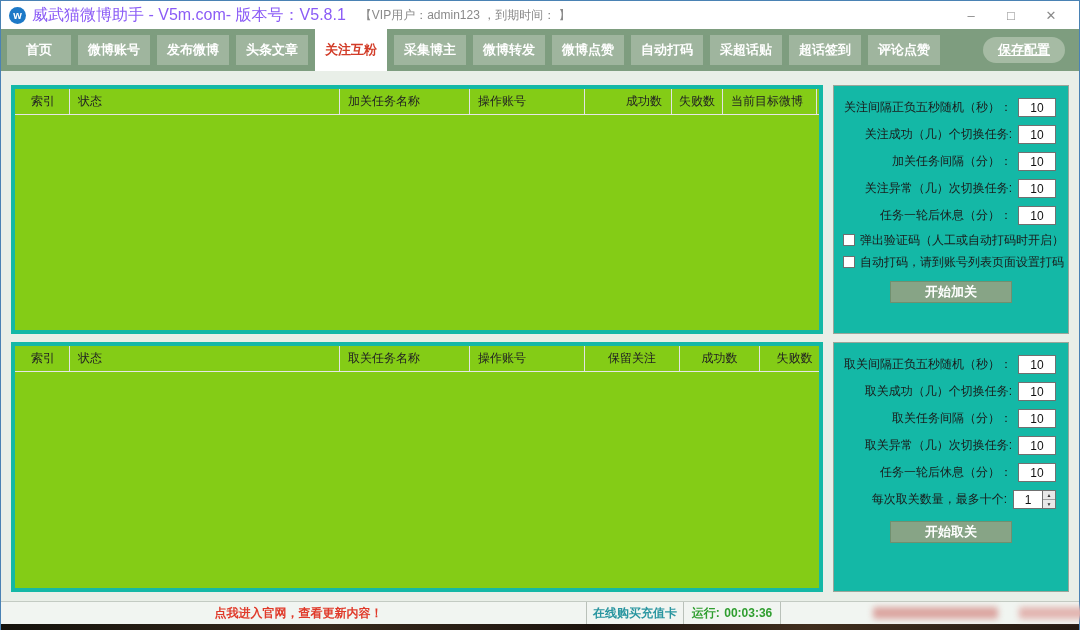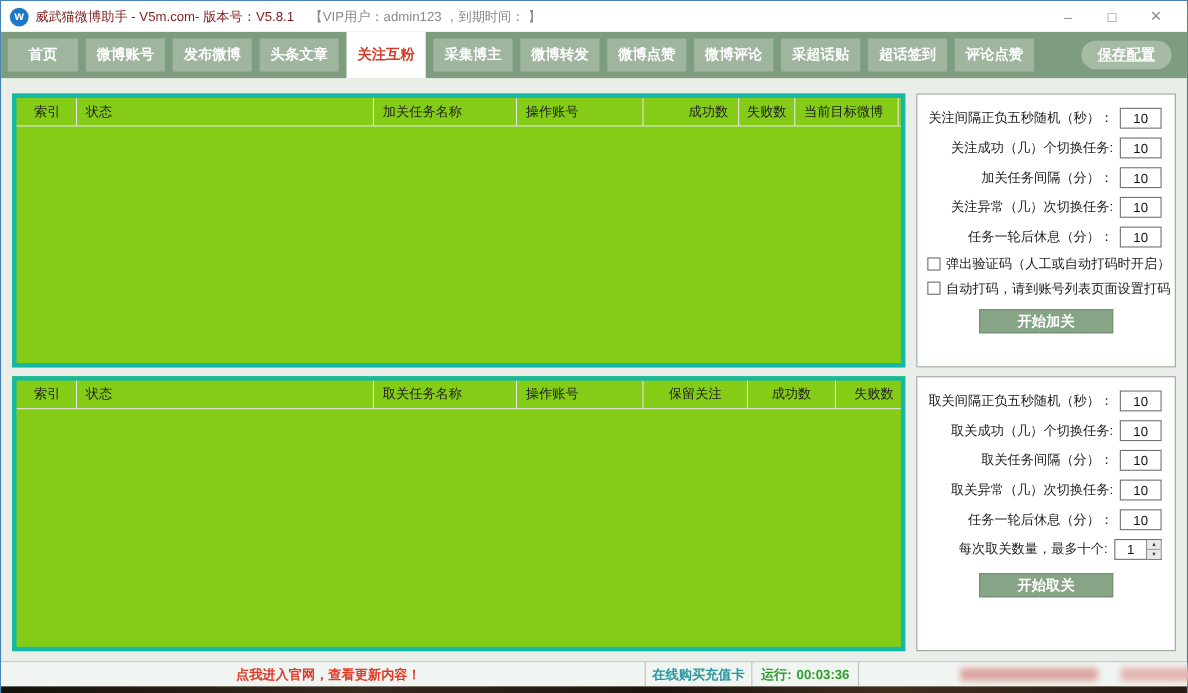--- a/index.html
+++ b/index.html
@@ -4,21 +4,21 @@
 <style>
   * { margin:0; padding:0; box-sizing:border-box; }
   html,body { width:1080px; height:630px; overflow:hidden; }
   body { font-family:"Liberation Sans","DejaVu Sans",sans-serif; background:#e9efe8; }
   .window { width:1080px; height:630px; border:1px solid #4a82b4; display:flex; flex-direction:column; background:#e9efe8; }
 
   
   .titlebar { height:28px; background:#ffffff; display:flex; align-items:center; padding:0 8px; flex:0 0 auto; }
   .app-icon { width:17px; height:17px; border-radius:50%; background:#1d79c7; color:#fff; font-size:11px; font-weight:bold;
               display:flex; align-items:center; justify-content:center; margin-right:6px; }
-  .title { font-size:12px; color:#7f1d1d; }
+  .title { font-size:16px; color:#8b5cf6; }
   .vip { font-size:12px; color:#8a8a8a; margin-left:14px; }
   .win-controls { margin-left:auto; display:flex; align-items:center; }
   .win-controls span { width:40px; text-align:center; color:#8a8a8a; font-size:13px; cursor:default; }
 
   
   .tabbar { height:42px; background:#7e9d7f; display:flex; align-items:center; padding-left:6px; position:relative; flex:0 0 auto; }
   .tab { height:30px; min-width:64px; padding:0 10px; margin-right:7px; background:#9fb59e; color:#ffffff;
          font-size:13px; font-weight:bold; display:flex; align-items:center; justify-content:center; cursor:pointer; }
   .tab.active { height:42px; background:#ffffff; color:#d23c28; }
   .save-btn { position:absolute; right:14px; top:8px; height:26px; padding:0 15px; background:#a6bba4; color:#fff;
@@ -50,21 +50,21 @@
   .ut .hc.c0{padding-left:16px;}
 
   
   .hscroll { height:15px; border-top:1px solid #d7d7d7; background:#f2f2f2; position:relative; flex:0 0 auto; }
   .hs-arrow { position:absolute; top:0; width:16px; height:14px; font-size:10px; color:#444; display:flex; align-items:center; justify-content:center; }
   .hs-left { left:0; }
   .hs-right { right:0; }
   .hs-thumb { position:absolute; left:17px; top:1px; height:12px; width:753px; background:#cbcbcb; }
 
   
-  .panel { background:#ffffff; border:1px solid #9aa69a; padding-top:8px; }
+  .panel { background:#14b8a6; border:1px solid #9aa69a; padding-top:8px; }
   .p-top { height:249px; }
   .p-bottom { height:250px; }
   .frow { height:27px; display:flex; align-items:center; justify-content:flex-end; padding-right:12px; }
   .frow label { font-size:12px; color:#1a1a1a; margin-right:6px; white-space:nowrap; }
   .frow input { width:38px; height:19px; border:1px solid #707070; background:#fff; font-size:12px; text-align:center; color:#111; }
   .cbrow { height:22px; display:flex; align-items:center; padding-left:9px; }
   .cb { width:12px; height:12px; border:1px solid #6f6f6f; background:#fff; margin-right:5px; flex:0 0 auto; }
   .cbrow span.cblabel { font-size:12px; color:#1a1a1a; white-space:nowrap; }
   .start-btn { width:122px; height:22px; margin:8px auto 0 auto; background:#87a486; border:1px solid #70906f; color:#fff;
                font-size:13px; font-weight:bold; display:flex; align-items:center; justify-content:center; cursor:pointer; }
@@ -110,21 +110,21 @@
 
   <div class="tabbar">
     <div class="tab">首页</div>
     <div class="tab">微博账号</div>
     <div class="tab">发布微博</div>
     <div class="tab">头条文章</div>
     <div class="tab active">关注互粉</div>
     <div class="tab">采集博主</div>
     <div class="tab">微博转发</div>
     <div class="tab">微博点赞</div>
-    <div class="tab">微博评论</div>
+    <div class="tab">自动打码</div>
     <div class="tab">采超话贴</div>
     <div class="tab">超话签到</div>
     <div class="tab">评论点赞</div>
     <div class="save-btn">保存配置</div>
   </div>
 
   <div class="content">
 
     <div class="left-col">
 

